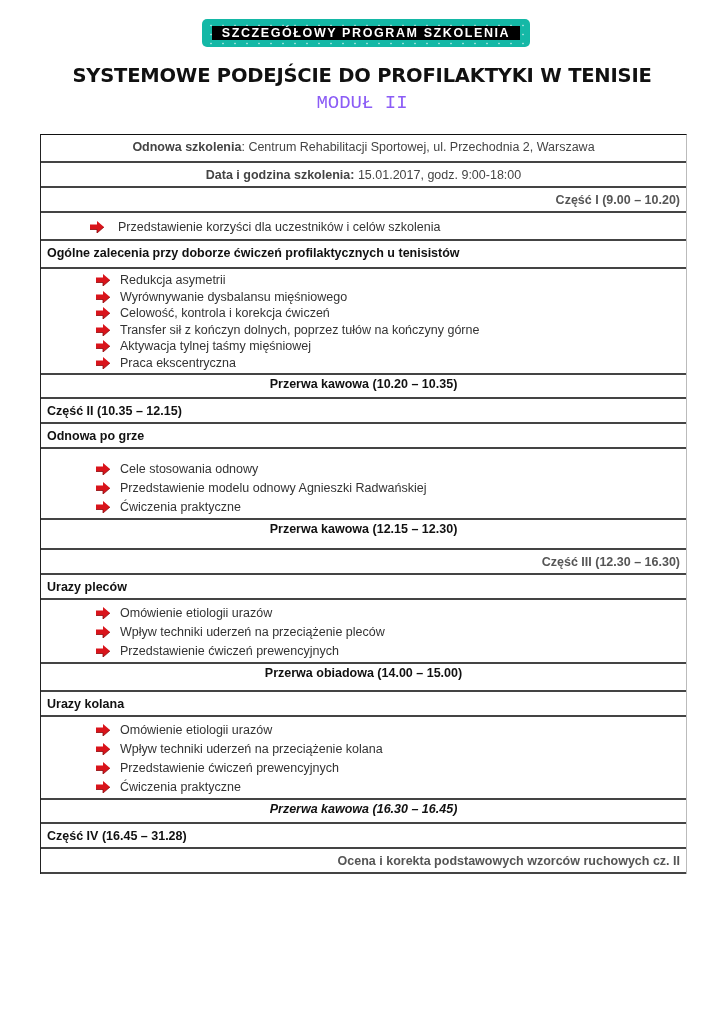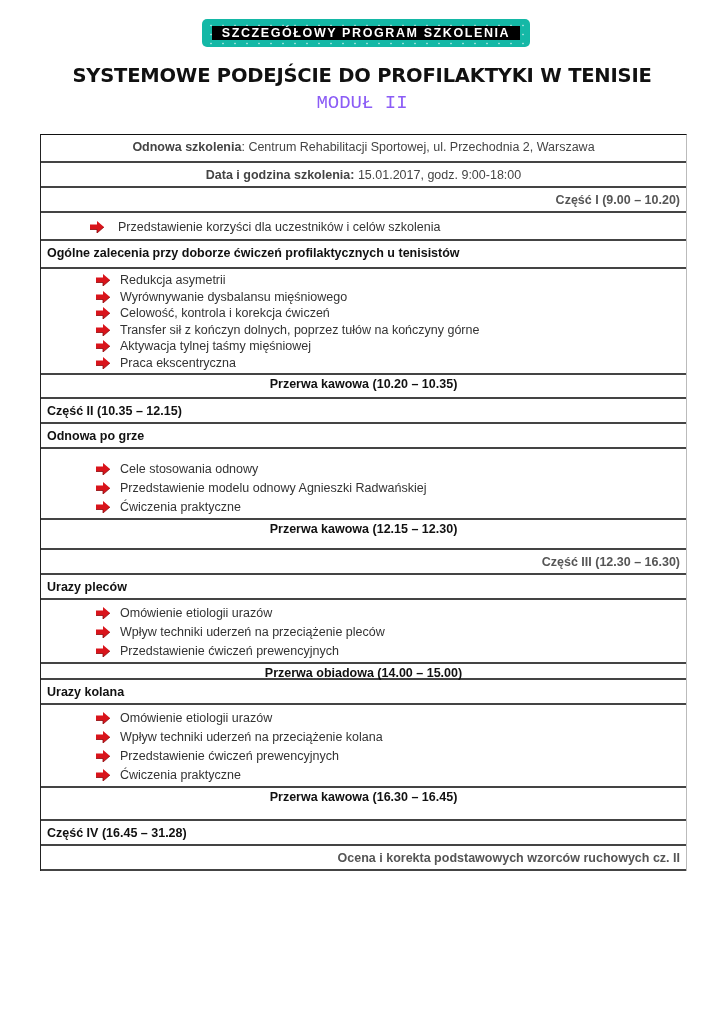--- a/index.html
+++ b/index.html
@@ -166,21 +166,21 @@
         </svg>
         <span>Wpływ techniki uderzeń na przeciążenie pleców</span>
       </div>
     <div class="li">
         <svg class="arrow">
           <use href="#arr"></use>
         </svg>
         <span>Przedstawienie ćwiczeń prewencyjnych</span>
       </div>
   </div>
-  <div class="brk" style="height:16px;">
+  <div class="brk" style="height:28px;">
     <span>Przerwa obiadowa (14.00 – 15.00)</span>
   </div>
   <div class="row bold h24">Urazy kolana</div>
   <div class="list loose">
     <div class="li">
         <svg class="arrow">
           <use href="#arr"></use>
         </svg>
         <span>Omówienie etiologii urazów</span>
       </div>
@@ -196,19 +196,19 @@
         </svg>
         <span>Przedstawienie ćwiczeń prewencyjnych</span>
       </div>
     <div class="li">
         <svg class="arrow">
           <use href="#arr"></use>
         </svg>
         <span>Ćwiczenia praktyczne</span>
       </div>
   </div>
-  <div class="brk" style="height:33px;">
+  <div class="brk" style="height:24px;font-style:italic;">
     <span>Przerwa kawowa (16.30 – 16.45)</span>
   </div>
 
   <div class="row bold h24">Część IV (16.45 – 31.28)</div>
   <div class="row grey h24">Ocena i korekta podstawowych wzorców ruchowych cz. II</div>
 </div>
 
 </body></html>

